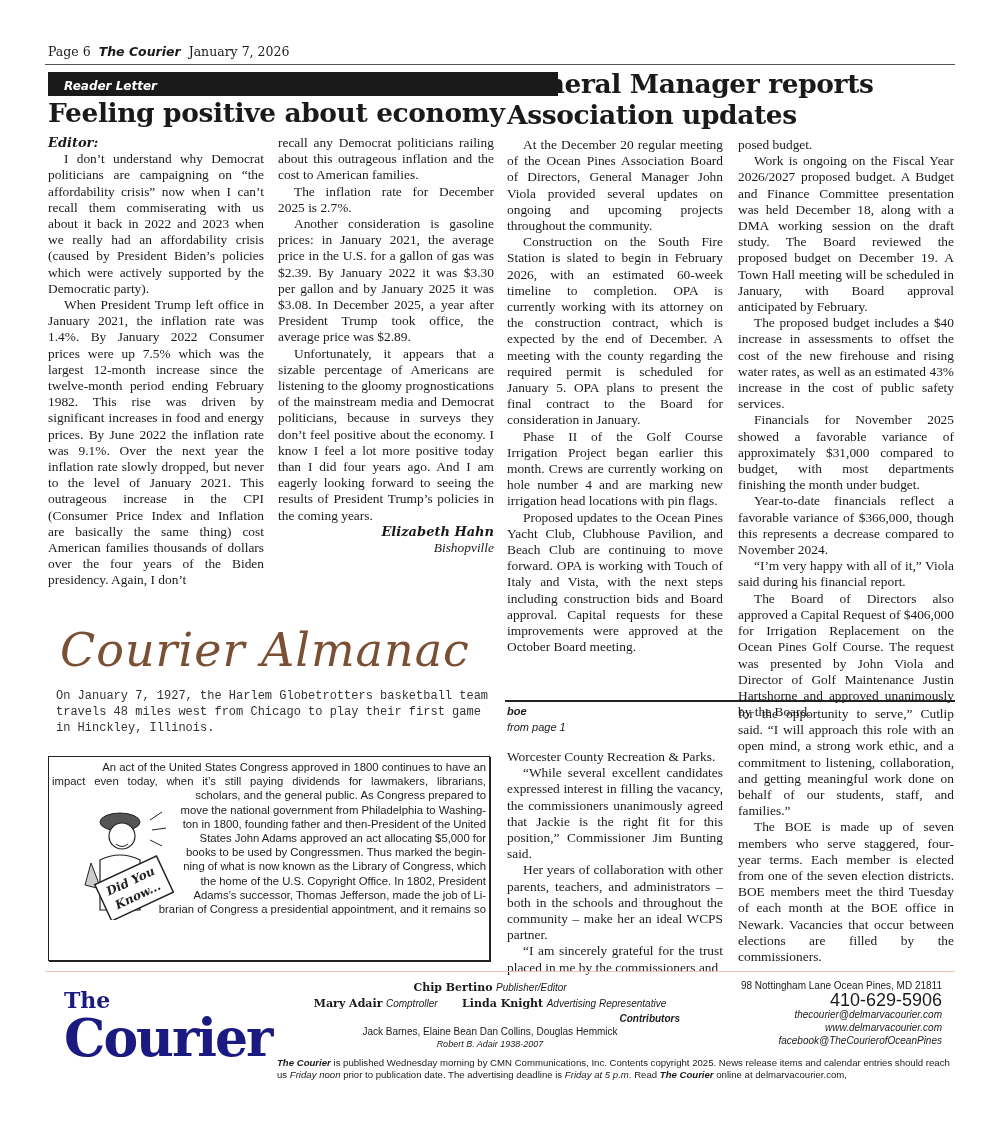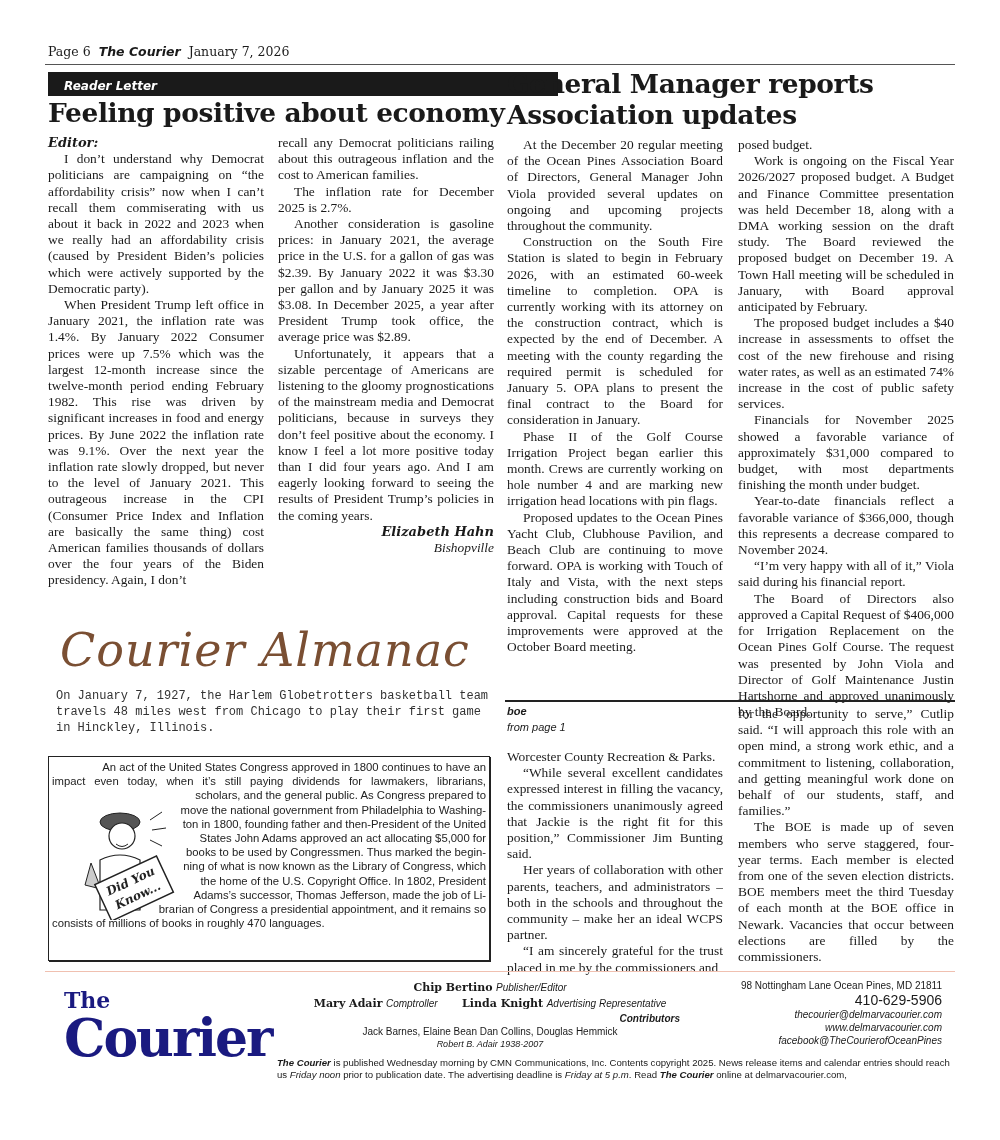--- a/index.html
+++ b/index.html
@@ -49,21 +49,21 @@
   .masthead .courier { font-size: 52px; line-height: 52px; letter-spacing: -2px; }
 
   .staff { position: absolute; left: 300px; top: 980px; width: 380px; text-align: center; font-size: 11px; line-height: 16px; }
   .staff .nm { font-family: "DejaVu Serif", serif; font-weight: bold; font-size: 11px; }
   .staff .rl { font-family: "Liberation Sans", sans-serif; font-style: italic; font-size: 10px; }
   .staff .contrib-h { font-family: "Liberation Sans", sans-serif; font-style: italic; font-weight: bold; font-size: 10px; line-height: 13px; text-align: right; }
   .staff .contrib { font-family: "Liberation Sans", sans-serif; font-size: 10px; line-height: 13px; }
   .staff .memorial { font-family: "Liberation Sans", sans-serif; font-style: italic; font-size: 9px; line-height: 12px; }
 
   .contact { position: absolute; left: 712px; top: 979px; width: 230px; text-align: right; font-family: "Liberation Sans", sans-serif; font-size: 10px; line-height: 13px; }
-  .contact .phone { font-size: 14px; line-height: 16px; }
+  .contact .phone { font-size: 18px; line-height: 16px; }
   .contact .it { font-style: italic; }
 
   .pubnote { position: absolute; left: 277px; top: 1057px; width: 680px; font-family: "Liberation Sans", sans-serif; font-size: 9.6px; line-height: 11.5px; }
   .pubnote b { font-style: italic; }
 </style>
 </head>
 <body>
 
 <div class="folio">
   <span>Page 6</span>
@@ -95,21 +95,21 @@
 <div class="col c3">
   <p>At the December 20 regular meeting of the Ocean Pines Association Board of Directors, General Manager John Viola provided several updates on ongoing and upcoming projects throughout the community.</p>
   <p>Construction on the South Fire Station is slated to begin in February 2026, with an estimated 60-week timeline to completion. OPA is currently working with its attorney on the construction contract, which is expected by the end of December. A meeting with the county regarding the required permit is scheduled for January 5. OPA plans to present the final contract to the Board for consideration in January.</p>
   <p>Phase II of the Golf Course Irrigation Project began earlier this month. Crews are currently working on hole number 4 and are marking new irrigation head locations with pin flags.</p>
   <p>Proposed updates to the Ocean Pines Yacht Club, Clubhouse Pavilion, and Beach Club are continuing to move forward. OPA is working with Touch of Italy and Vista, with the next steps including construction bids and Board approval. Capital requests for these improvements were approved at the October Board meeting.</p>
 </div>
 
 <div class="col c4">
   <p class="noindent">posed budget.</p>
   <p>Work is ongoing on the Fiscal Year 2026/2027 proposed budget. A Budget and Finance Committee presentation was held December 18, along with a DMA working session on the draft study. The Board reviewed the proposed budget on December 19. A Town Hall meeting will be scheduled in January, with Board approval anticipated by February.</p>
-  <p>The proposed budget includes a $40 increase in assessments to offset the cost of the new firehouse and rising water rates, as well as an estimated 74% increase in the cost of public safety services.</p>
+  <p>The proposed budget includes a $40 increase in assessments to offset the cost of the new firehouse and rising water rates, as well as an estimated 43% increase in the cost of public safety services.</p>
   <p>Financials for November 2025 showed a favorable variance of approximately $31,000 compared to budget, with most departments finishing the month under budget.</p>
   <p>Year-to-date financials reflect a favorable variance of $366,000, though this represents a decrease compared to November 2024.</p>
   <p>“I’m very happy with all of it,” Viola said during his financial report.</p>
   <p>The Board of Directors also approved a Capital Request of $406,000 for Irrigation Replacement on the Ocean Pines Golf Course. The request was presented by John Viola and Director of Golf Maintenance Justin Hartshorne and approved unanimously by the Board.</p>
 </div>
 
 <div class="mid-rule"></div>
 <div class="boe-label">boe</div>
 <div class="boe-sub">from page 1</div>
 
@@ -134,21 +134,20 @@
   <span class="line full">impact even today, when it’s still paying dividends for lawmakers, librarians,</span>
   <span class="line">scholars, and the general public. As Congress prepared to</span>
   <span class="line">move the national government from Philadelphia to Washing-</span>
   <span class="line">ton in 1800, founding father and then-President of the United</span>
   <span class="line">States John Adams approved an act allocating $5,000 for</span>
   <span class="line">books to be used by Congressmen. Thus marked the begin-</span>
   <span class="line">ning of what is now known as the Library of Congress, which</span>
   <span class="line">the home of the U.S. Copyright Office. In 1802, President</span>
   <span class="line">Adams’s successor, Thomas Jefferson, made the job of Li-</span>
   <span class="line">brarian of Congress a presidential appointment, and it remains so</span>
-  <span class="line left">consists of millions of books in roughly 470 languages.</span>
 </div>
 <svg class="dyk-art" viewBox="0 0 100 120">
   <ellipse cx="40" cy="22" rx="20" ry="9" fill="#555" stroke="#222" stroke-width="1"></ellipse>
   <circle cx="42" cy="36" r="13" fill="#fff" stroke="#222" stroke-width="1.2"></circle>
   <path d="M36 44 q6 5 12 0" fill="none" stroke="#222" stroke-width="1"></path>
   <path d="M70 20 l12 -8 M72 30 l14 -2 M70 40 l12 6" stroke="#222" stroke-width="1"></path>
   <path d="M20 60 q20 -10 40 0 l0 50 l-40 0 z" fill="#fff" stroke="#222" stroke-width="1.2"></path>
   <path d="M5 85 l6 -22 l10 26 z" fill="#ccc" stroke="#222"></path>
   <g transform="rotate(-25 55 88)">
     <rect x="20" y="68" width="68" height="40" fill="#fff" stroke="#222" stroke-width="1.5"></rect>

